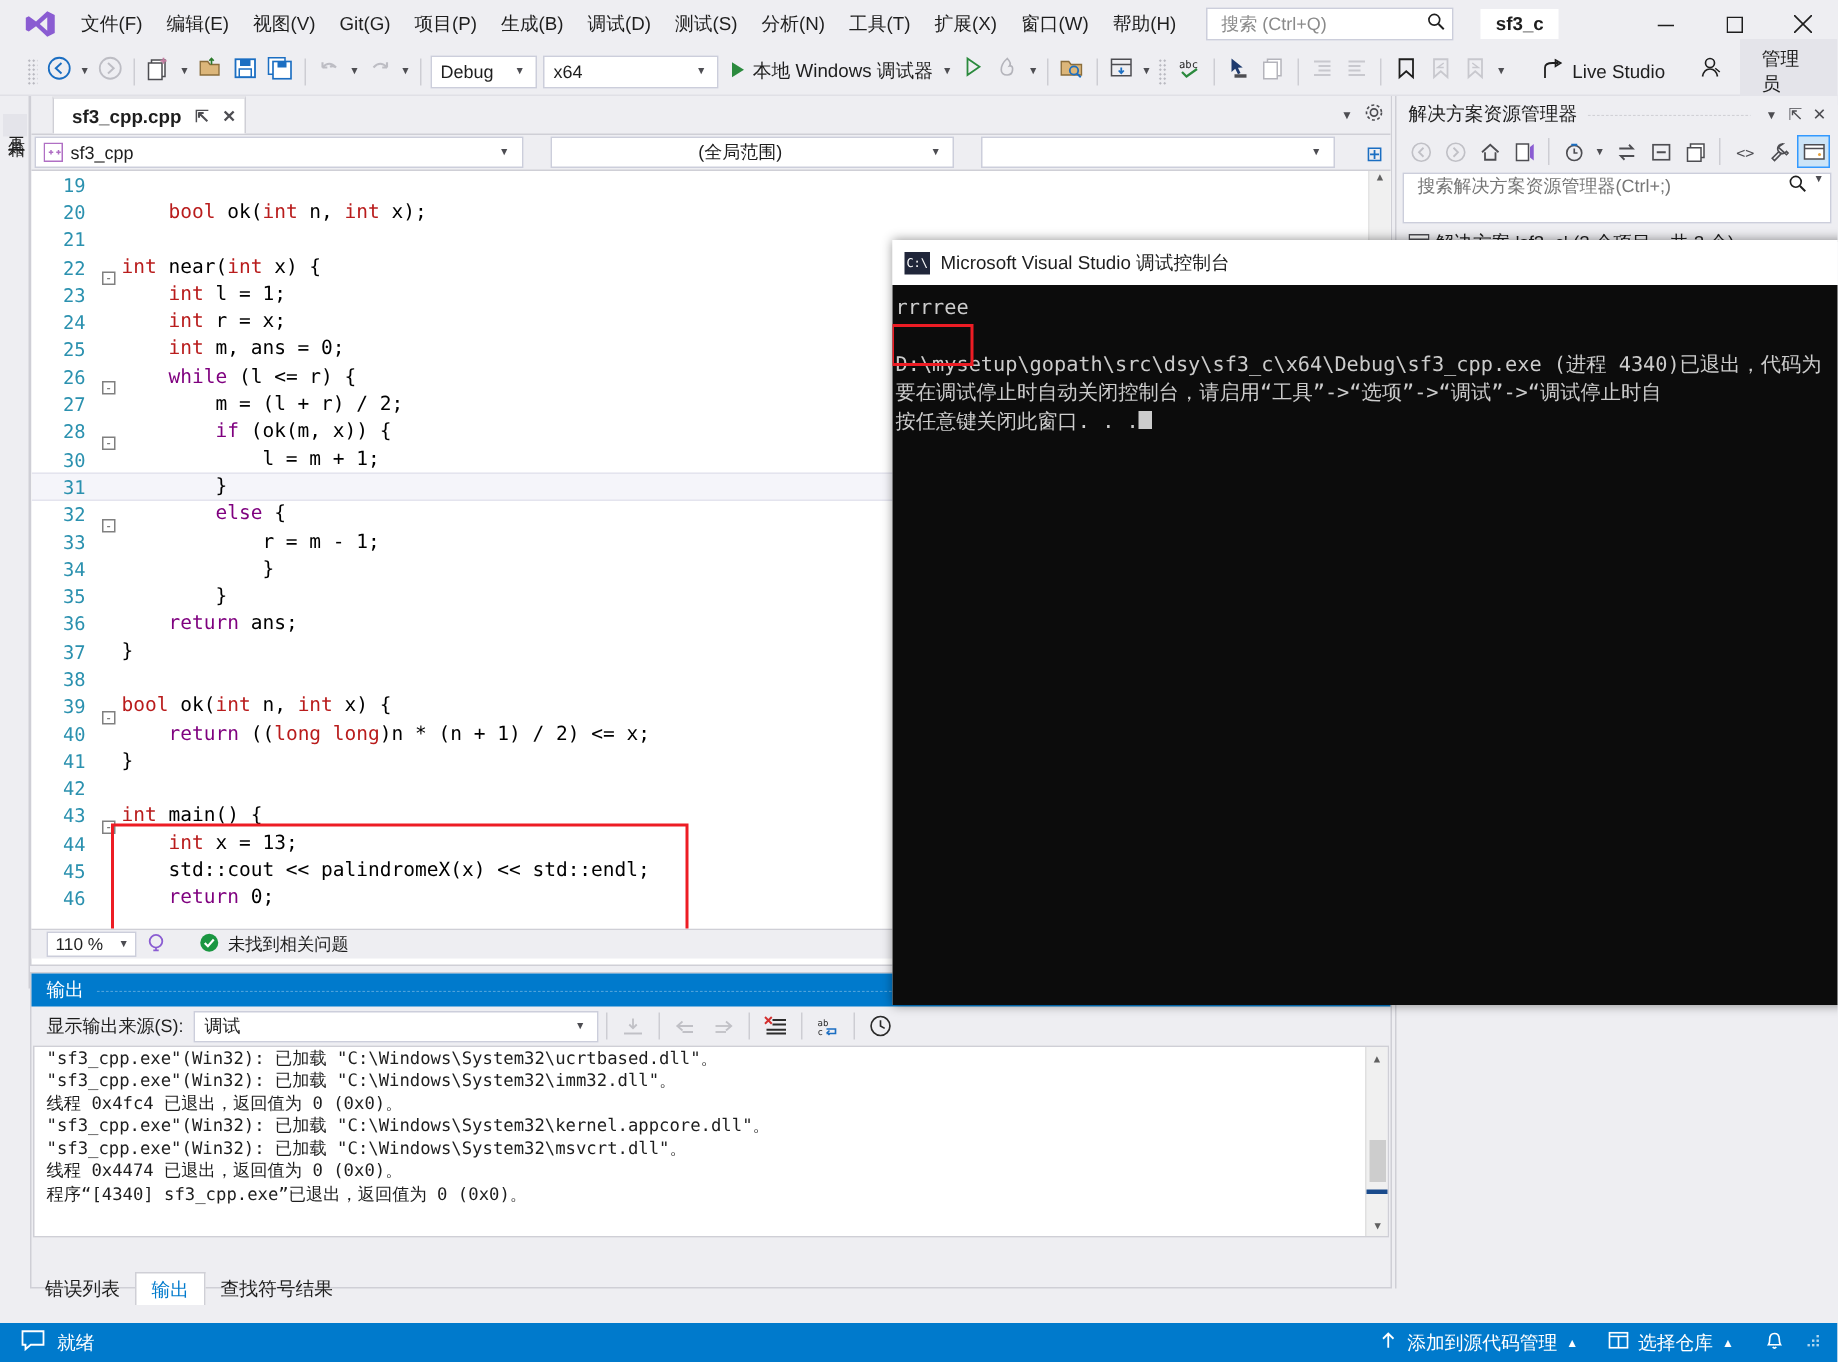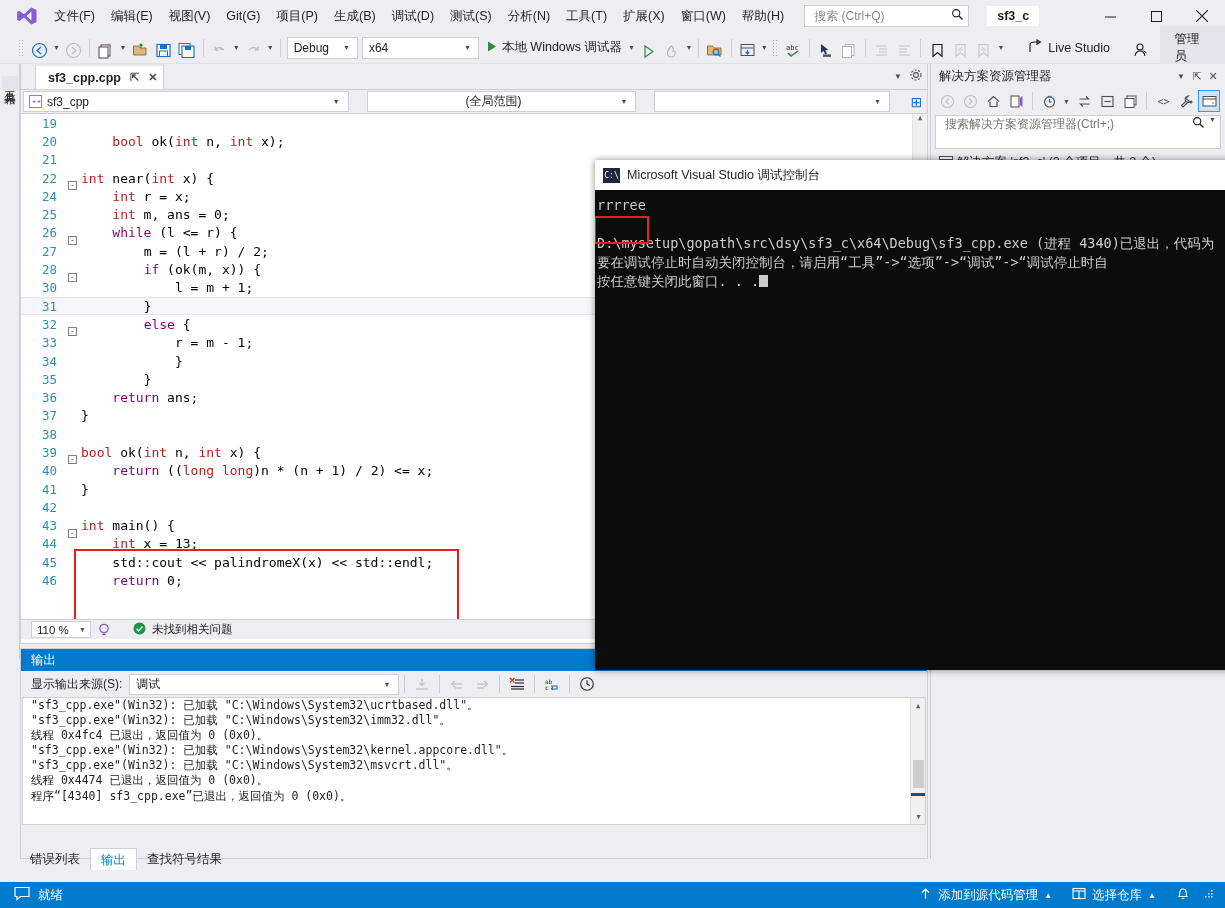--- a/index.html
+++ b/index.html
@@ -25,21 +25,21 @@
   .sln-name { font-size:12.5px; font-weight:bold; background:#fff; padding:3px 10px; margin-left:18px; }
   .wincontrols { position:absolute; right:0; top:0; height:32px; display:flex; }
   .wc { width:46px; height:32px; display:flex; align-items:center; justify-content:center; cursor:default; }
 
   
   .toolbar { height:32px; background:#eeeef2; display:flex; align-items:center; padding-left:16px;
       border-bottom:1px solid #e0e0e6; position:relative; }
   .grip { width:7px; height:18px; margin:0 3px 0 2px;
       background-image:radial-gradient(#b4b4bb 35%, transparent 36%);
       background-size:3px 3px; }
-  .tb-btn { width:22px; height:22px; display:flex; align-items:flex-end; justify-content:center;
+  .tb-btn { width:22px; height:22px; display:flex; align-items:flex-start; justify-content:center;
       margin:0 1px; cursor:default; }
   .tb-sep { width:1px; height:18px; background:#cdcdd3; margin:0 4px; }
   .tb-caret { width:11px; height:22px; display:flex; align-items:center; justify-content:center;
       font-size:7px; color:#4d4d52; cursor:default; }
   .combo { height:22px; border:1px solid #cccedb; background:#fff; display:flex; align-items:center;
       padding:0 2px 0 6px; font-size:12px; margin:0 2px; cursor:default; }
   .combo .cv { flex:1; white-space:nowrap; overflow:hidden; }
   .combo .ca { font-size:7px; color:#4d4d52; padding:0 5px; }
   .run-btn { display:flex; align-items:center; height:22px; padding:0 4px; cursor:default; }
   .run-label { font-size:12.5px; margin-left:4px; white-space:nowrap; }
@@ -444,20 +444,21 @@
     </div>
     <div style="width:18px;text-align:center;color:#1b6ec2;font-size:14px">⊞</div>
   </div>
 
   <div class="code-area" id="code-area">
 
     <div class="code-line"><span class="ln">19</span><span class="glyph"></span><span class="code-txt"></span></div>
       <div class="code-line"><span class="ln">20</span><span class="glyph"></span><span class="code-txt">    <span class="k">bool</span><span class="id"> ok(</span><span class="k">int</span><span class="id"> n, </span><span class="k">int</span><span class="id"> x);</span></span></div>
       <div class="code-line"><span class="ln">21</span><span class="glyph"></span><span class="code-txt"></span></div>
       <div class="code-line"><span class="ln">22</span><span class="glyph"><span class="fold">-</span></span><span class="code-txt"><span class="k">int</span><span class="id"> near(</span><span class="k">int</span><span class="id"> x) {</span></span></div>
+      <div class="code-line"><span class="ln">23</span><span class="glyph"></span><span class="code-txt">    <span class="k">int</span><span class="id"> l = </span><span class="num">1</span><span class="id">;</span></span></div>
       <div class="code-line"><span class="ln">24</span><span class="glyph"></span><span class="code-txt">    <span class="k">int</span><span class="id"> r = x;</span></span></div>
       <div class="code-line"><span class="ln">25</span><span class="glyph"></span><span class="code-txt">    <span class="k">int</span><span class="id"> m, ans = </span><span class="num">0</span><span class="id">;</span></span></div>
       <div class="code-line"><span class="ln">26</span><span class="glyph"><span class="fold">-</span></span><span class="code-txt">    <span class="kf">while</span><span class="id"> (l &lt;= r) {</span></span></div>
       <div class="code-line"><span class="ln">27</span><span class="glyph"></span><span class="code-txt">        <span class="id">m = (l + r) / </span><span class="num">2</span><span class="id">;</span></span></div>
       <div class="code-line"><span class="ln">28</span><span class="glyph"><span class="fold">-</span></span><span class="code-txt">        <span class="kf">if</span><span class="id"> (ok(m, x)) {</span></span></div>
       <div class="code-line"><span class="ln">30</span><span class="glyph"></span><span class="code-txt">            <span class="id">l = m + </span><span class="num">1</span><span class="id">;</span></span></div>
       <div class="code-line cur-line"><span class="ln">31</span><span class="glyph"></span><span class="code-txt">        <span class="id">}</span></span></div>
       <div class="code-line"><span class="ln">32</span><span class="glyph"><span class="fold">-</span></span><span class="code-txt">        <span class="kf">else</span><span class="id"> {</span></span></div>
       <div class="code-line"><span class="ln">33</span><span class="glyph"></span><span class="code-txt">            <span class="id">r = m - </span><span class="num">1</span><span class="id">;</span></span></div>
       <div class="code-line"><span class="ln">34</span><span class="glyph"></span><span class="code-txt">            <span class="id">}</span></span></div>

